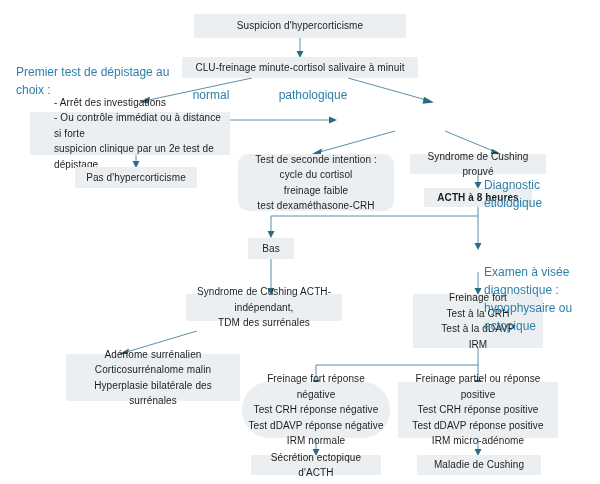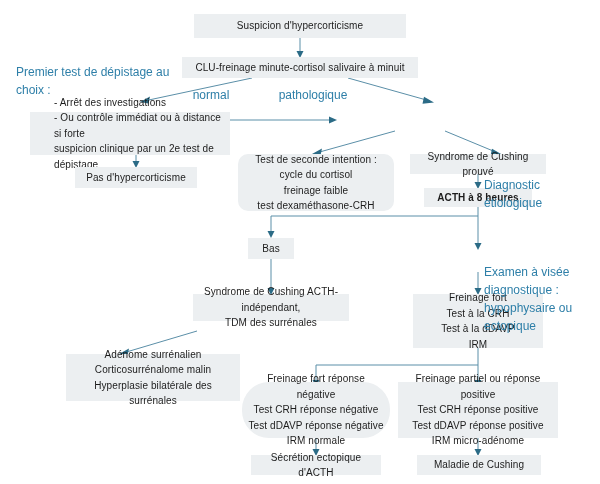--- a/index.html
+++ b/index.html
@@ -137,21 +137,21 @@
 freinage faible
 test dexaméthasone-CRH</div>
 
   <div class="box" style="left:410px; top:154px; width:136px; height:20px;">Syndrome de Cushing prouvé</div>
 
   <div class="box bold" style="left:424px; top:188px; width:108px; height:19px;">ACTH à 8 heures</div>
 
   <div class="box" style="left:248px; top:238px; width:46px; height:21px;">Bas</div>
 
 
-  <div class="box" style="left:193px; top:294px; width:156px; height:27px;">Syndrome de Cushing ACTH-indépendant,
+  <div class="box" style="left:186px; top:294px; width:156px; height:27px;">Syndrome de Cushing ACTH-indépendant,
 TDM des surrénales</div>
 
   <div class="box" style="left:413px; top:294px; width:130px; height:54px;">Freinage fort
 Test à la CRH
 Test à la dDAVP
 IRM</div>
 
   <div class="box" style="left:66px; top:354px; width:174px; height:47px;">Adénome surrénalien
 Corticosurrénalome malin
 Hyperplasie bilatérale des surrénales</div>

